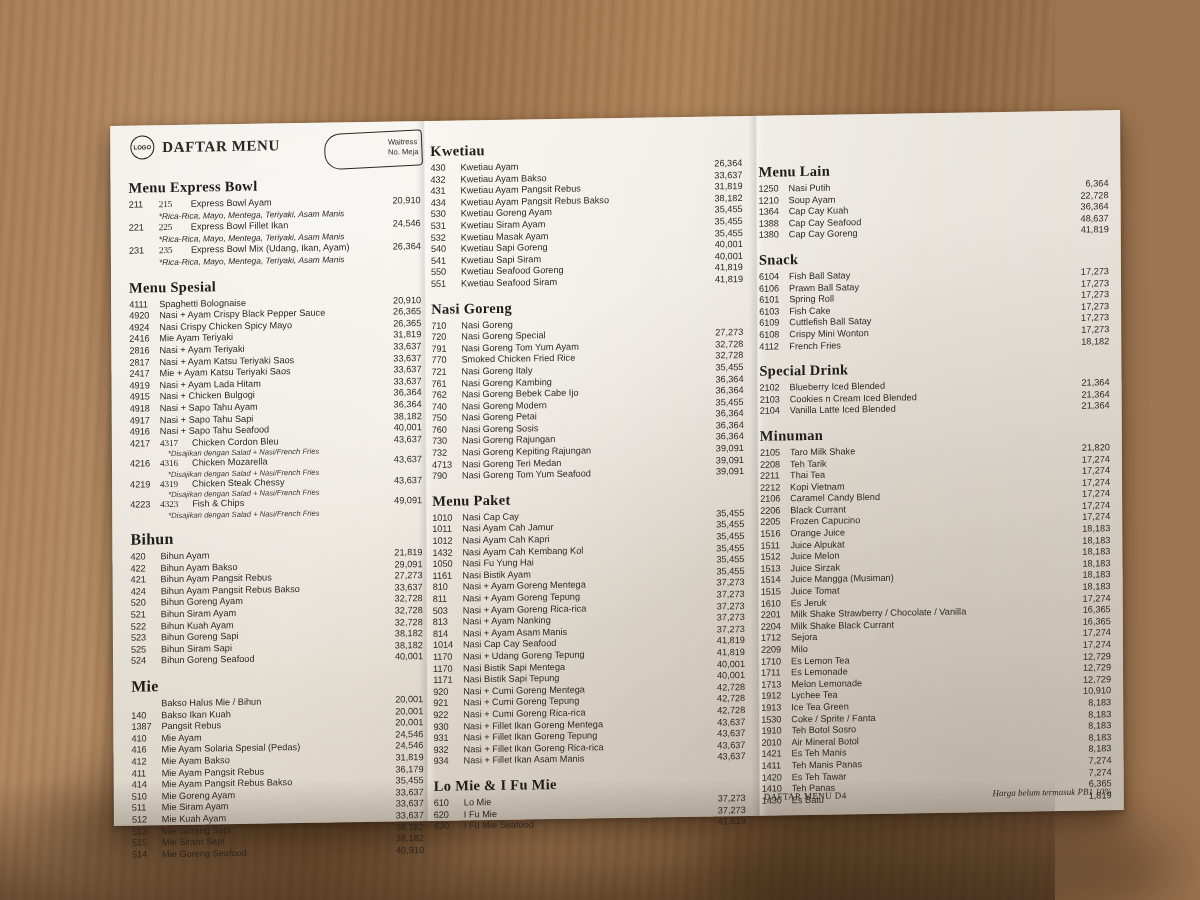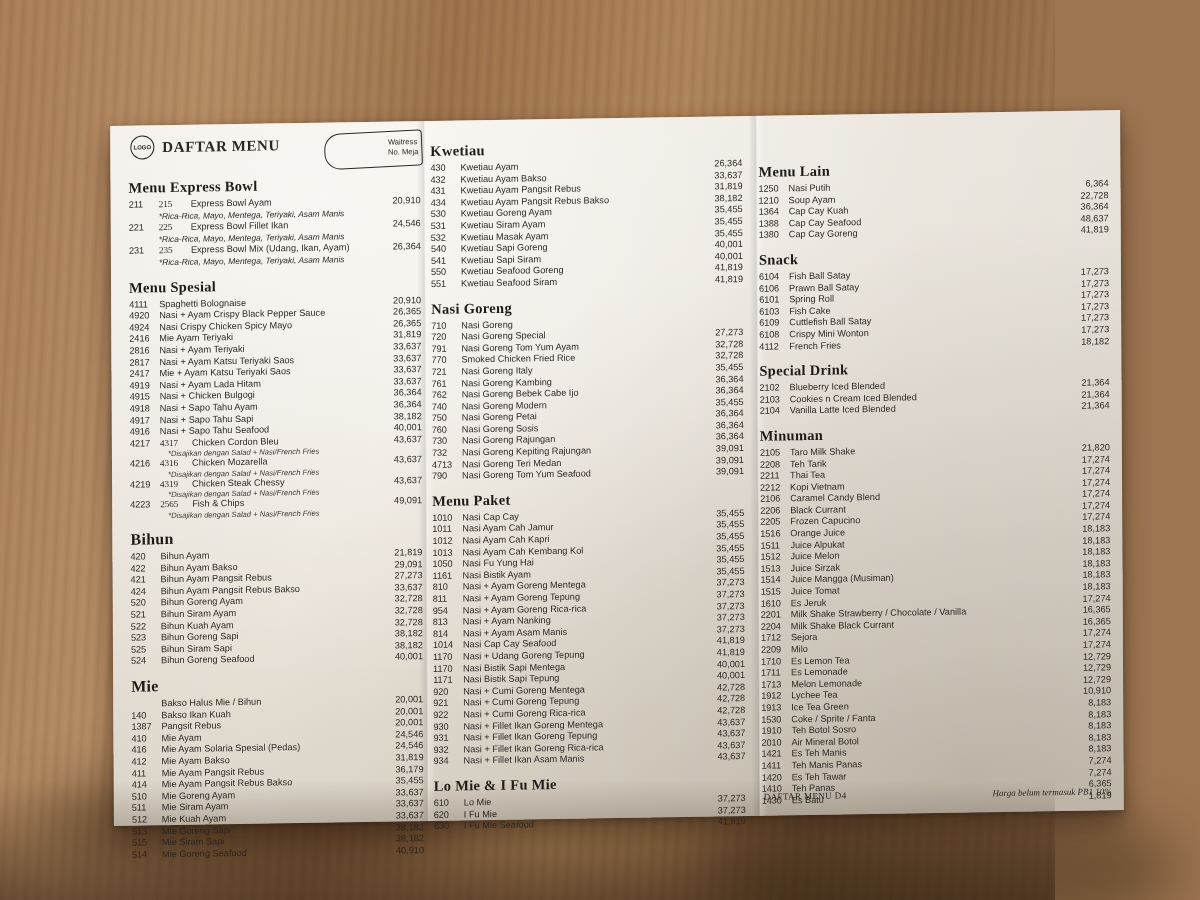--- a/index.html
+++ b/index.html
@@ -212,21 +212,21 @@
             <div class="sub">*Disajikan dengan Salad + Nasi/French Fries</div>
             <div class="row">
               <div class="c">4219</div>
               <div class="c c2x">4319</div>
               <div class="nm">Chicken Steak Chessy</div>
               <div class="pr">43,637</div>
             </div>
             <div class="sub">*Disajikan dengan Salad + Nasi/French Fries</div>
             <div class="row">
               <div class="c">4223</div>
-              <div class="c c2x">2565</div>
+              <div class="c c2x">4323</div>
               <div class="nm">Fish &amp; Chips</div>
               <div class="pr">49,091</div>
             </div>
             <div class="sub">*Disajikan dengan Salad + Nasi/French Fries</div>
           </div>
           <div class="sectitle big">Bihun</div>
           <div class="rows">
             <div class="row">
               <div class="c">420</div>
               <div class="nm">Bihun Ayam</div>
@@ -498,21 +498,21 @@
               <div class="c">1011</div>
               <div class="nm">Nasi Ayam Cah Jamur</div>
               <div class="pr">35,455</div>
             </div>
             <div class="row">
               <div class="c">1012</div>
               <div class="nm">Nasi Ayam Cah Kapri</div>
               <div class="pr">35,455</div>
             </div>
             <div class="row">
-              <div class="c">1013</div>
+              <div class="c">1432</div>
               <div class="nm">Nasi Ayam Cah Kembang Kol</div>
               <div class="pr">35,455</div>
             </div>
             <div class="row">
               <div class="c">1050</div>
               <div class="nm">Nasi Fu Yung Hai</div>
               <div class="pr">35,455</div>
             </div>
             <div class="row">
               <div class="c">1161</div>
@@ -523,21 +523,21 @@
               <div class="c">810</div>
               <div class="nm">Nasi + Ayam Goreng Mentega</div>
               <div class="pr">37,273</div>
             </div>
             <div class="row">
               <div class="c">811</div>
               <div class="nm">Nasi + Ayam Goreng Tepung</div>
               <div class="pr">37,273</div>
             </div>
             <div class="row">
-              <div class="c">954</div>
+              <div class="c">503</div>
               <div class="nm">Nasi + Ayam Goreng Rica-rica</div>
               <div class="pr">37,273</div>
             </div>
             <div class="row">
               <div class="c">813</div>
               <div class="nm">Nasi + Ayam Nanking</div>
               <div class="pr">37,273</div>
             </div>
             <div class="row">
               <div class="c">814</div>

